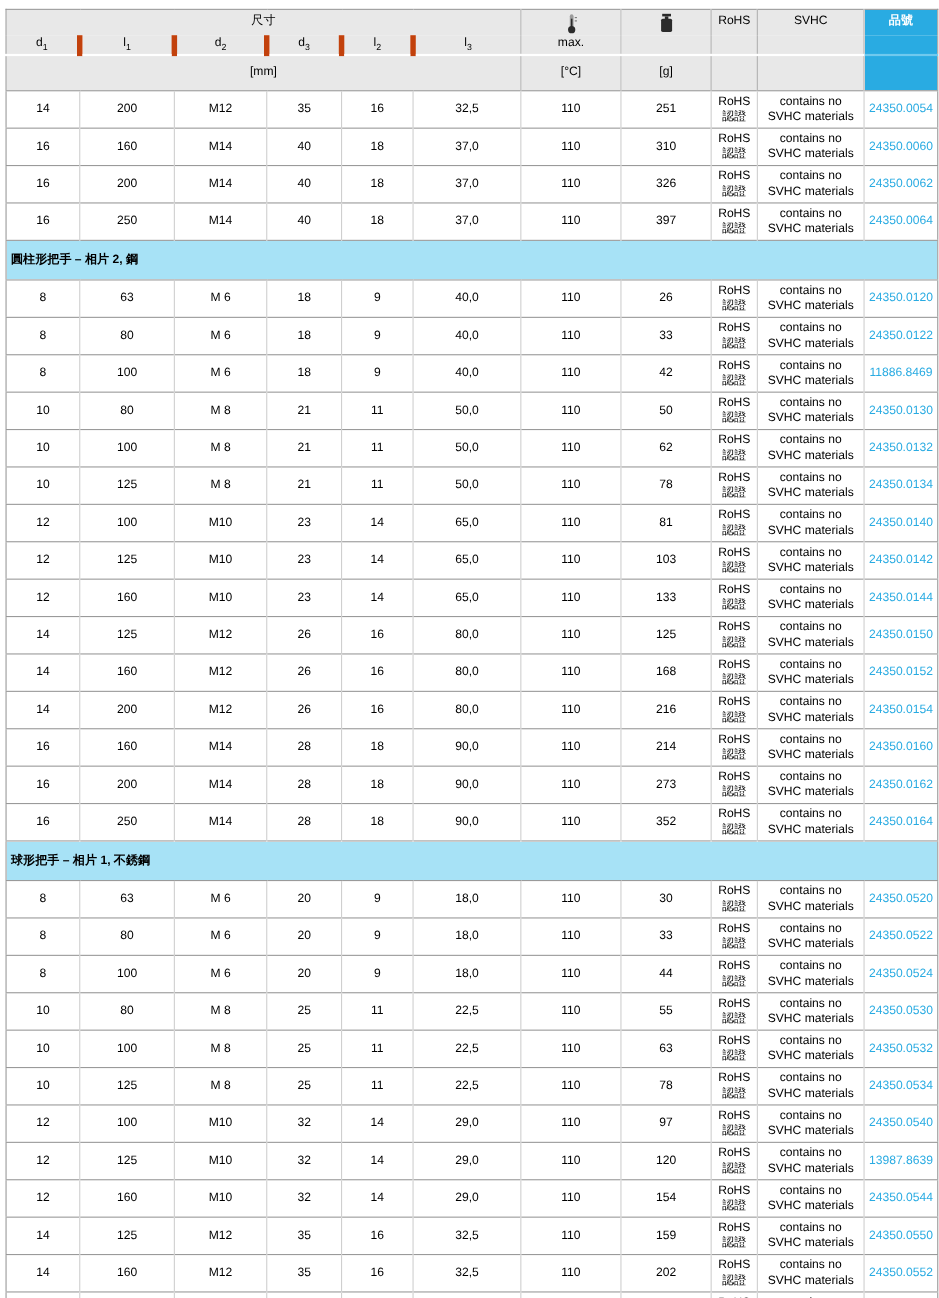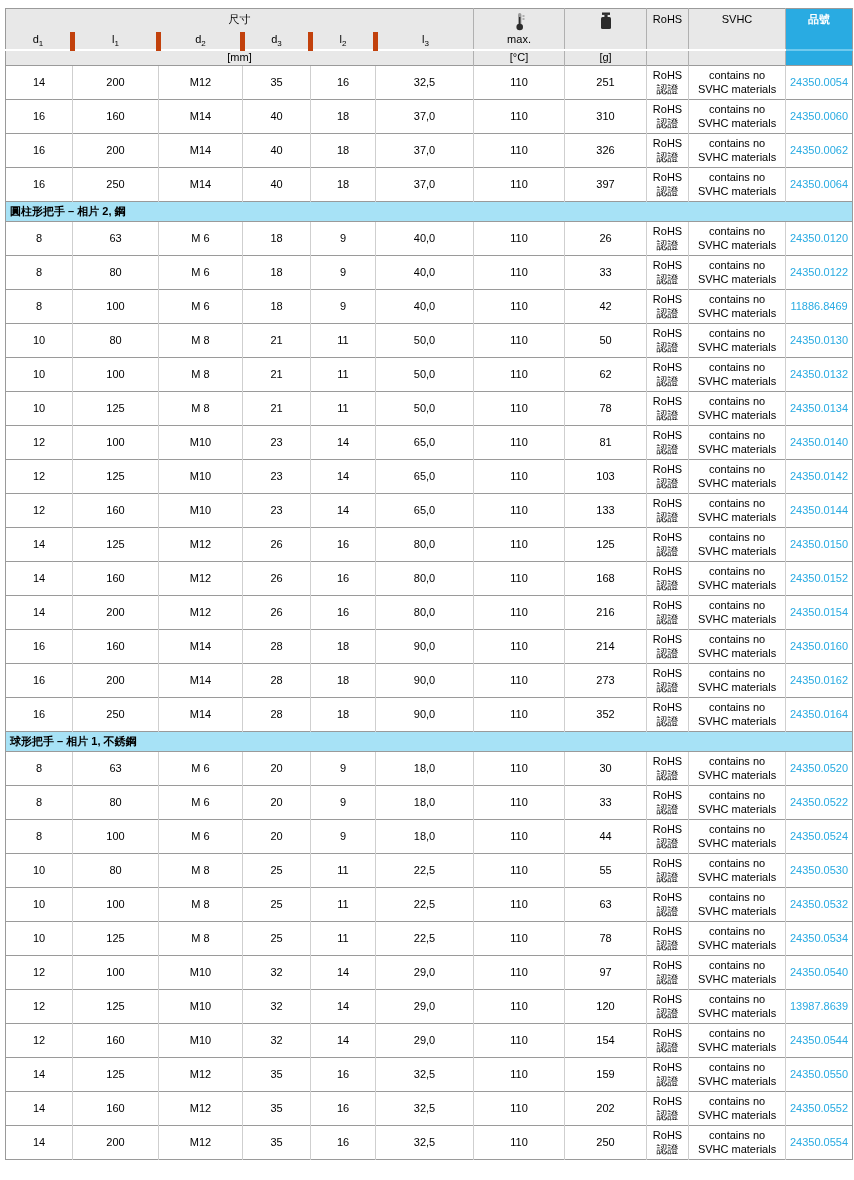--- a/index.html
+++ b/index.html
@@ -23,32 +23,32 @@
   }
   td{
     padding:0;text-align:center;vertical-align:middle;
     font-size:11px;line-height:1.25;overflow:hidden;white-space:nowrap;
   }
   sub{font-size:8px;line-height:0;}
   
   .hd{background:var(--header-bg);}
   tr.h1 td{height:23px;vertical-align:middle;}
   tr.h2 td{height:18px;vertical-align:middle;}
-  tr.h3 td{height:16px;border-top:2px solid #ffffff;vertical-align:middle;}
+  tr.h3 td{height:33px;border-top:2px solid #ffffff;vertical-align:middle;}
   .vsep{border-left:1px solid #b0b0b0;}
   .dimsep{border-left:5px solid #c2410c;}
   .part-h{background:var(--accent);color:#ffffff;font-weight:bold;}
   tr.h3 td.part-h{border-top:2px solid #6fc9ee;}
   .icon-cell svg{display:block;margin:2px auto 0;}
   
   tr.data-row{height:34px;}
   tr.data-row td{border-top:1px solid var(--line-dark);border-left:1px solid var(--line-light);}
   tr.data-row td:first-child{border-left:none;}
   tr.data-row td .l2{display:block;}
-  tr.section-row{height:20px;margin-top:16px;}
+  tr.section-row{height:36px;margin-top:16px;}
   tr.section-row td{
     border-top:1px solid var(--line-dark);
     background:var(--section-bg);
     text-align:left;font-weight:bold;padding-left:4px;
   }
   .pn{color:var(--accent);cursor:pointer;}
 </style>
 </head>
 <body>
 

